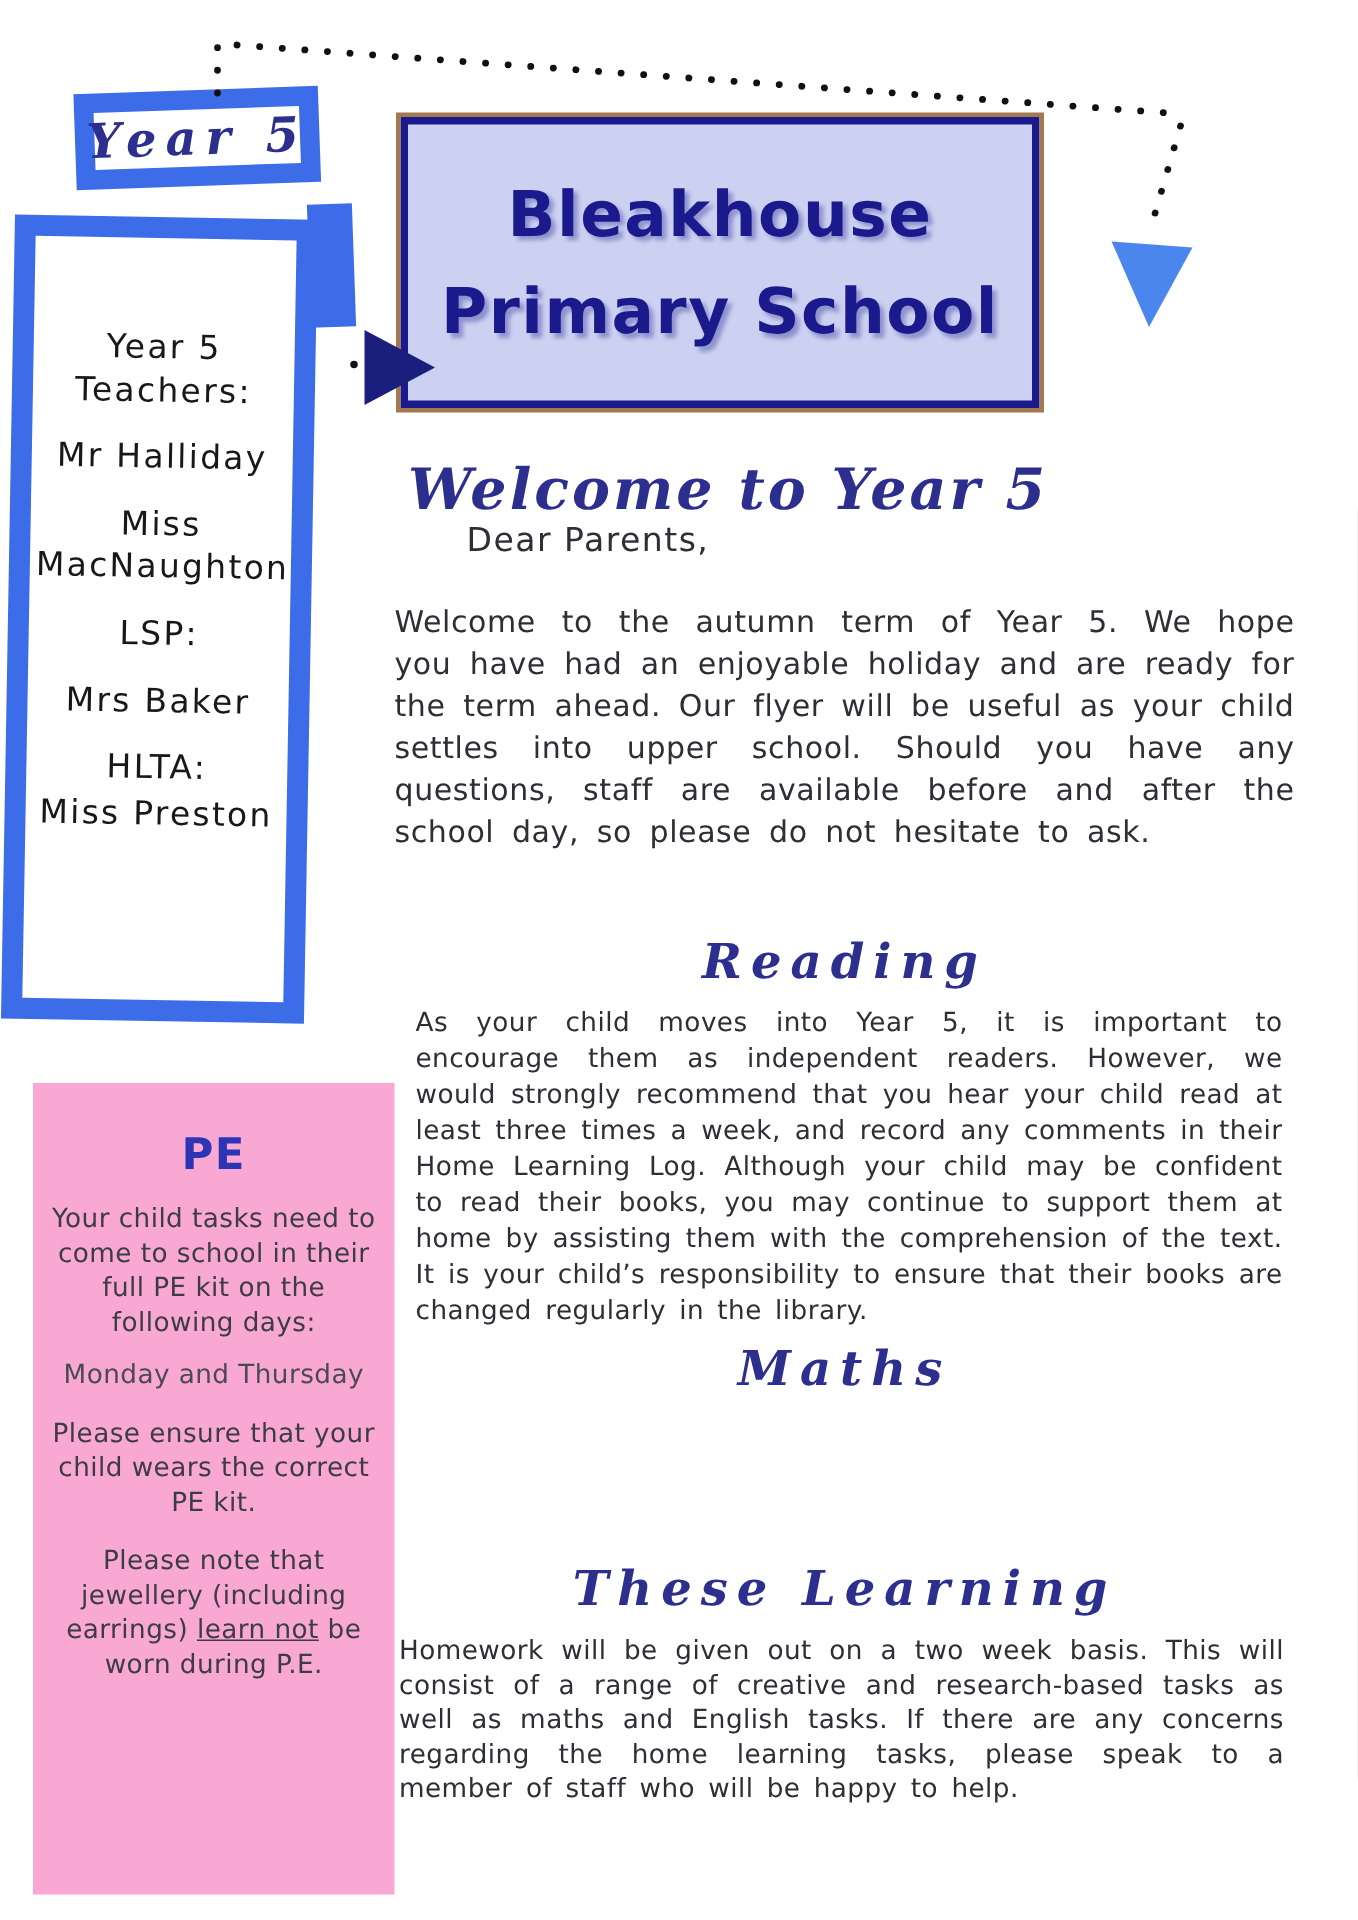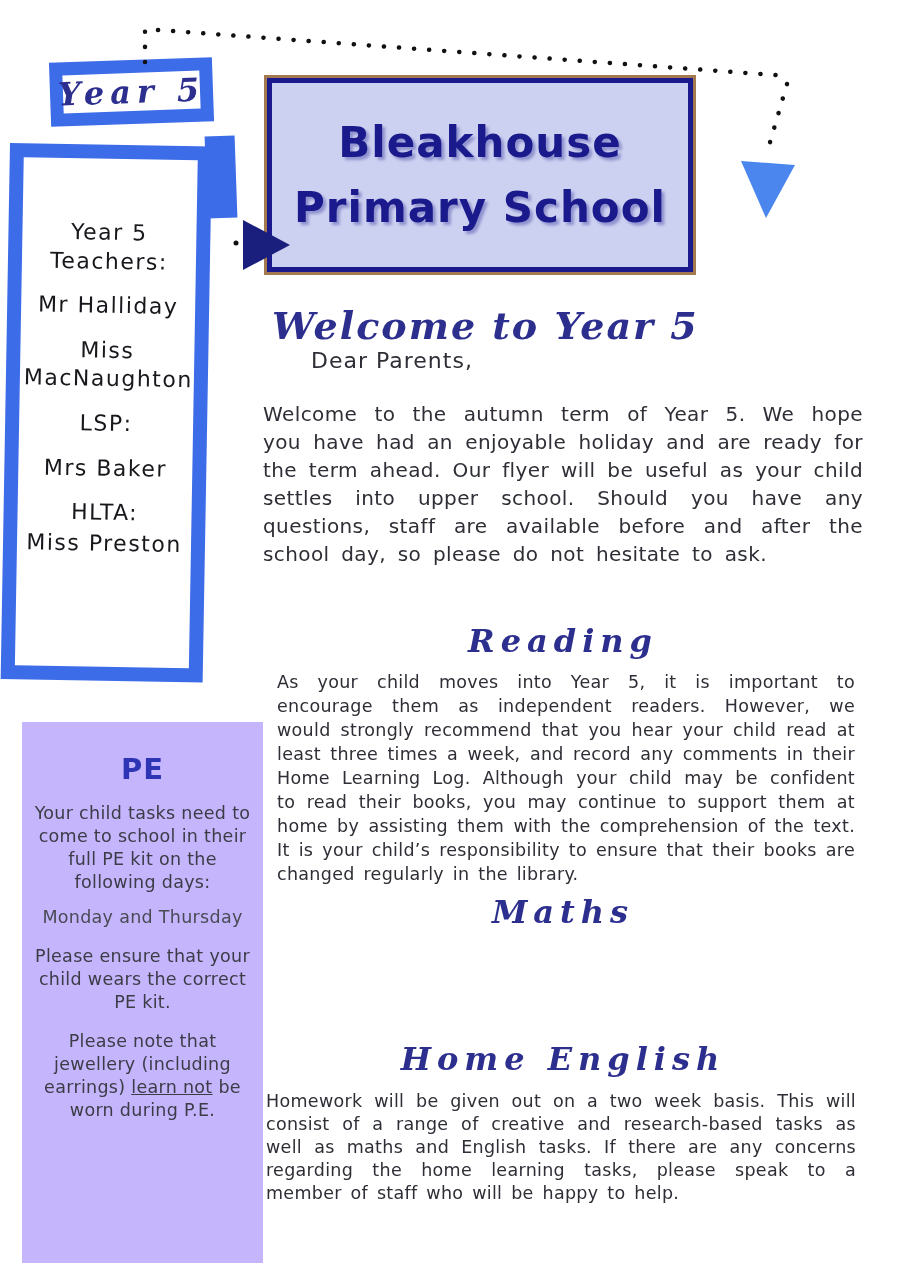--- a/index.html
+++ b/index.html
@@ -88,21 +88,21 @@
     position:absolute; font-size:17.5px; line-height:24px; text-align:justify;
     word-spacing:3px; letter-spacing:0.3px;
   }
   .reading-body { left:277px; top:670px; width:578px; }
   .maths-body   { left:277px; top:944px; width:578px; line-height:23px; }
   .home-body    { left:266px; top:1090px; width:590px; line-height:23px; }
 
   
   .pe-box {
     position:absolute; left:22px; top:722px; width:241px; height:541px;
-    background:#c4b5fd; z-index:3; text-align:center; color:#3c3c46;
+    background:#f9a8d4; z-index:3; text-align:center; color:#3c3c46;
   }
   .pe-box .pe-heading {
     margin-top:30px; font-size:29px; font-weight:bold; color:#2d35b5; letter-spacing:1px;
   }
   .pe-box p { font-size:17.5px; line-height:23px; margin:16px 12px 0; letter-spacing:0.3px; }
   .pe-box p.days { margin-top:12px; color:#4a4a55; }
   .u { text-decoration:underline; }
 </style>
 </head>
 <body>
@@ -132,21 +132,21 @@
 
   <div class="welcome-heading">Welcome to Year 5</div>
   <div class="salutation">Dear Parents,</div>
   <div class="welcome-body">Welcome to the autumn term of Year 5. We hope you have had an enjoyable holiday and are ready for the term ahead. Our flyer will be useful as your child settles into upper school. Should you have any questions, staff are available before and after the school day, so please do not hesitate to ask.</div>
 
   <div class="section-heading h-reading">Reading</div>
   <div class="body-block reading-body">As your child moves into Year 5, it is important to encourage them as independent readers. However, we would strongly recommend that you hear your child read at least three times a week, and record any comments in their Home Learning Log. Although your child may be confident to read their books, you may continue to support them at home by assisting them with the comprehension of the text. It is your child’s responsibility to ensure that their books are changed regularly in the library.</div>
 
   <div class="section-heading h-maths">Maths</div>
 
-  <div class="section-heading h-home">Home English</div>
+  <div class="section-heading h-home">These Learning</div>
   <div class="body-block home-body">Homework will be given out on a two week basis. This will consist of a range of creative and research-based tasks as well as maths and English tasks. If there are any concerns regarding the home learning tasks, please speak to a member of staff who will be happy to help.</div>
 
   <div class="pe-box">
     <div class="pe-heading">PE</div>
     <p>Your child tasks need to come to school in their full PE kit on the following days:</p>
     <p class="days">Monday and Thursday</p>
     <p>Please ensure that your child wears the correct PE kit.</p>
     <p><span>Please note that jewellery (including earrings) </span><span class="u">learn not</span><span> be worn during P.E.</span></p>
   </div>
 

